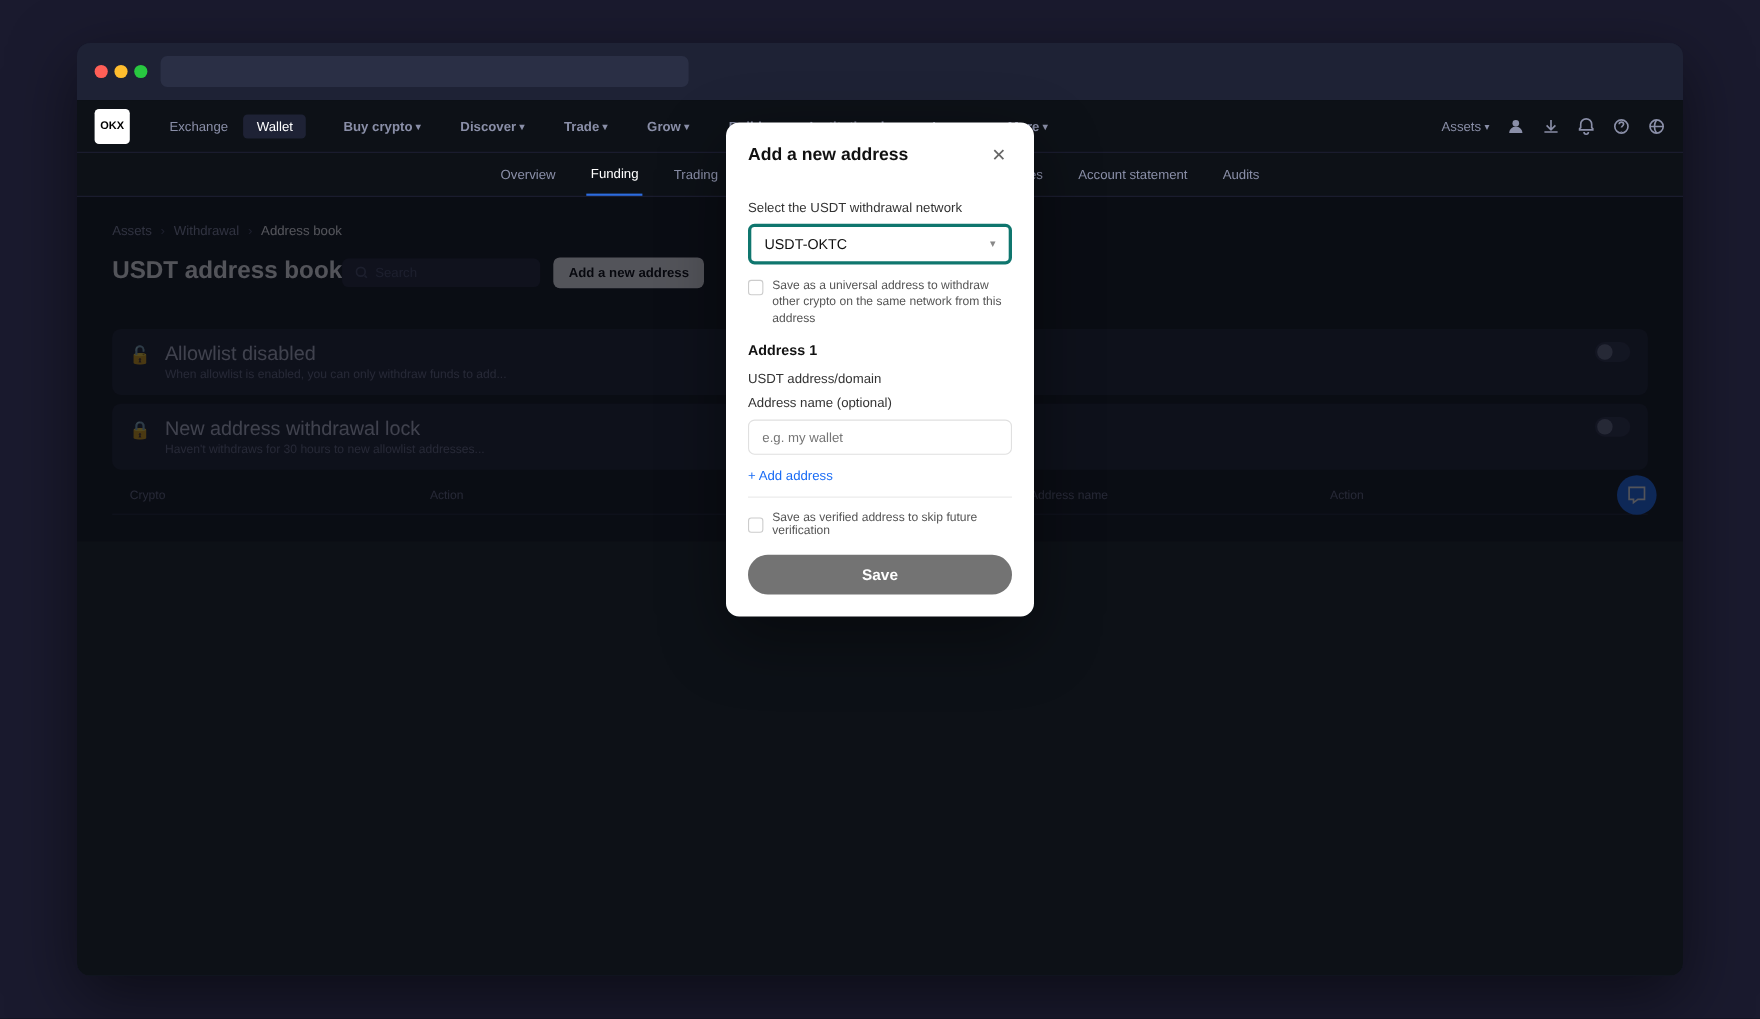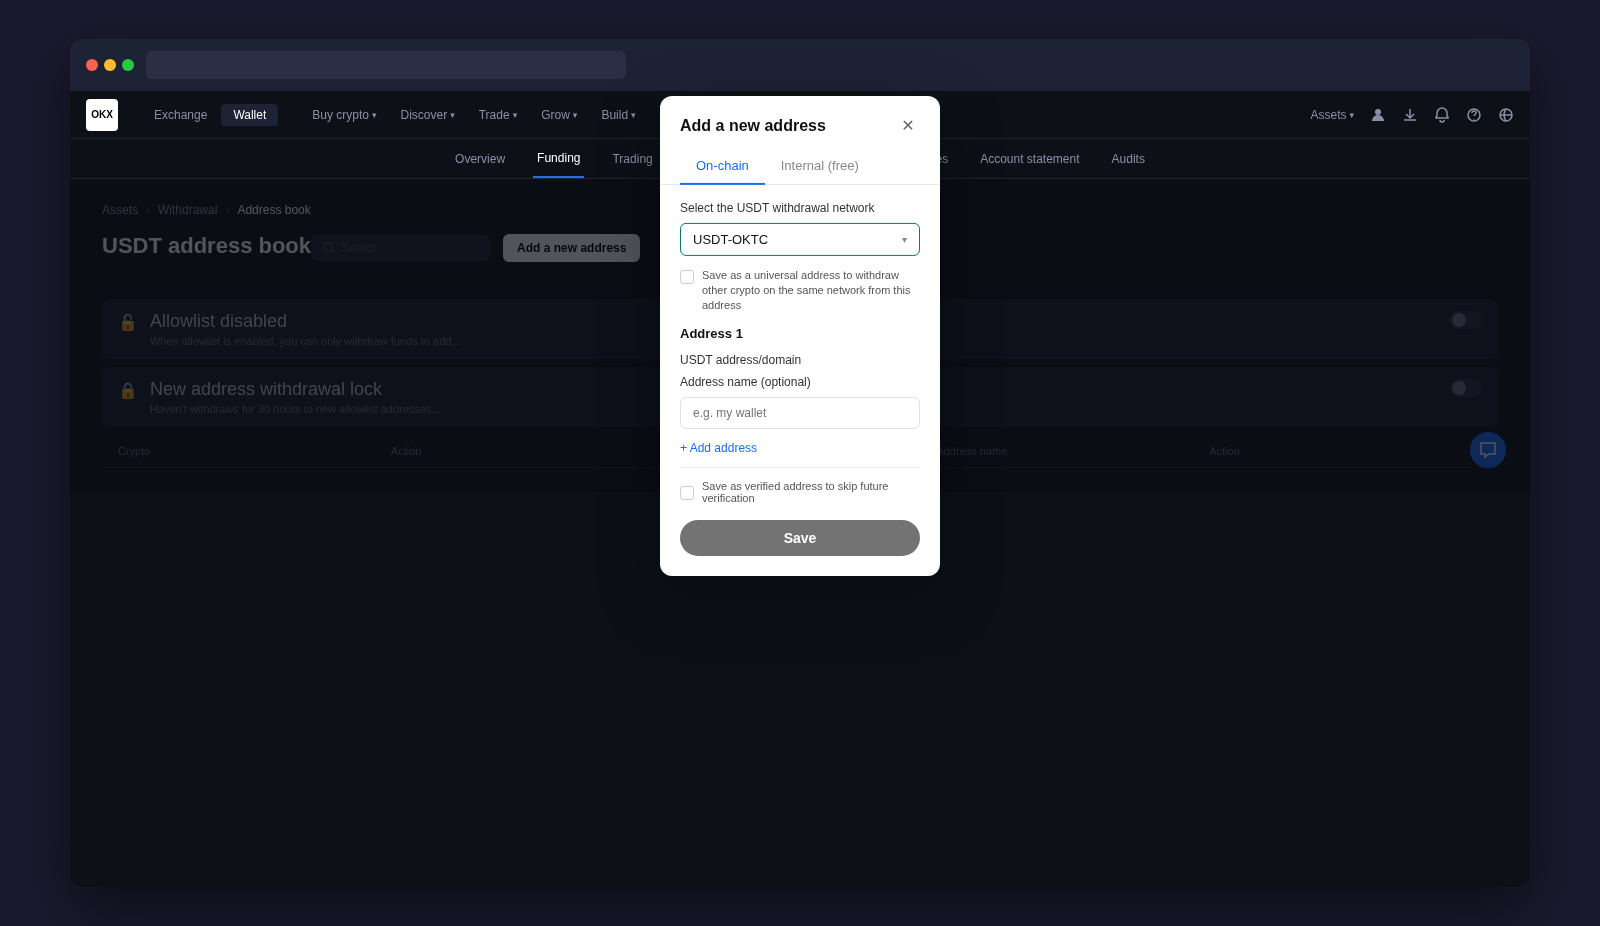--- a/index.html
+++ b/index.html
@@ -94,22 +94,23 @@
       font-size: 12px;
       color: #8a8fa8;
       cursor: pointer;
     }
     .nav-tab.active {
       background: #1e2235;
       color: #fff;
     }
     .nav-menu {
       display: flex;
-      gap: 4px;
+      gap: 16px;
       margin-left: 8px;
+      font-weight: bold;
     }
     .nav-menu-item {
       padding: 4px 10px;
       font-size: 12px;
       color: #8a8fa8;
       cursor: pointer;
       display: flex;
       align-items: center;
       gap: 3px;
     }
@@ -321,21 +322,21 @@
     }
     .section-label {
       font-size: 13px;
       font-weight: 600;
       color: #111;
       margin-bottom: 12px;
       margin-top: 8px;
     }
     
     .dropdown {
-      border: 1px solid #0f766e;
+      border: 3px solid #0f766e;
       border-radius: 6px;
       padding: 8px 12px;
       display: flex;
       align-items: center;
       justify-content: space-between;
       cursor: pointer;
       background: #fff;
       margin-bottom: 12px;
     }
     .dropdown-value {
@@ -583,24 +584,20 @@
 
       <div class="overlay"></div>
 
       <div class="modal">
 
         <div class="modal-header">
           <div class="modal-title">Add a new address</div>
           <div class="modal-close">✕</div>
         </div>
 
-        <div class="modal-tabs">
-          <div class="modal-tab active">On-chain</div>
-          <div class="modal-tab">Internal (free)</div>
-        </div>
 
         <div class="modal-body">
           
           <div class="form-label">Select the USDT withdrawal network</div>
 
           
           <div class="dropdown">
             <span class="dropdown-value">USDT-OKTC</span>
             <span class="dropdown-arrow">▾</span>
           </div>

